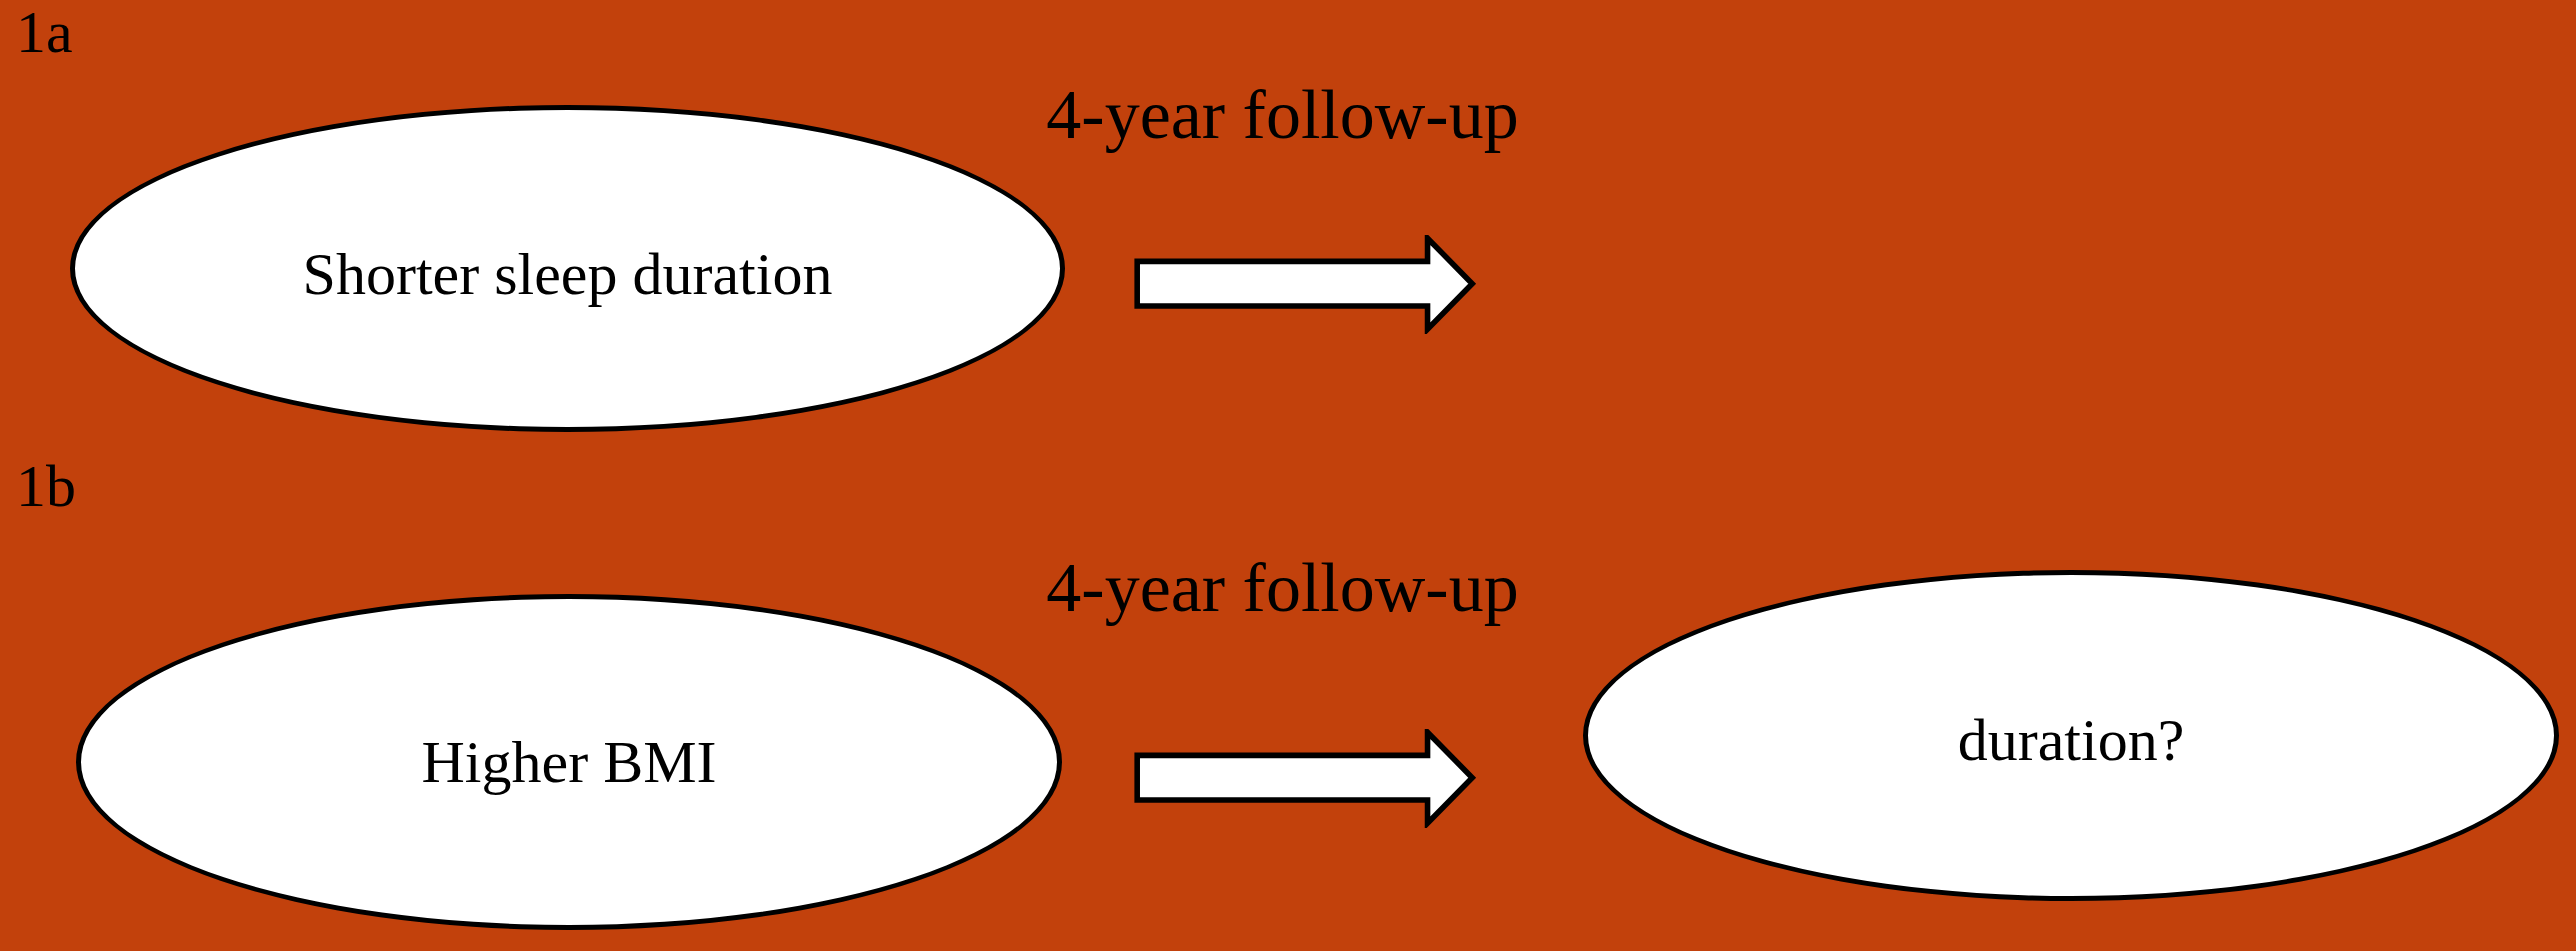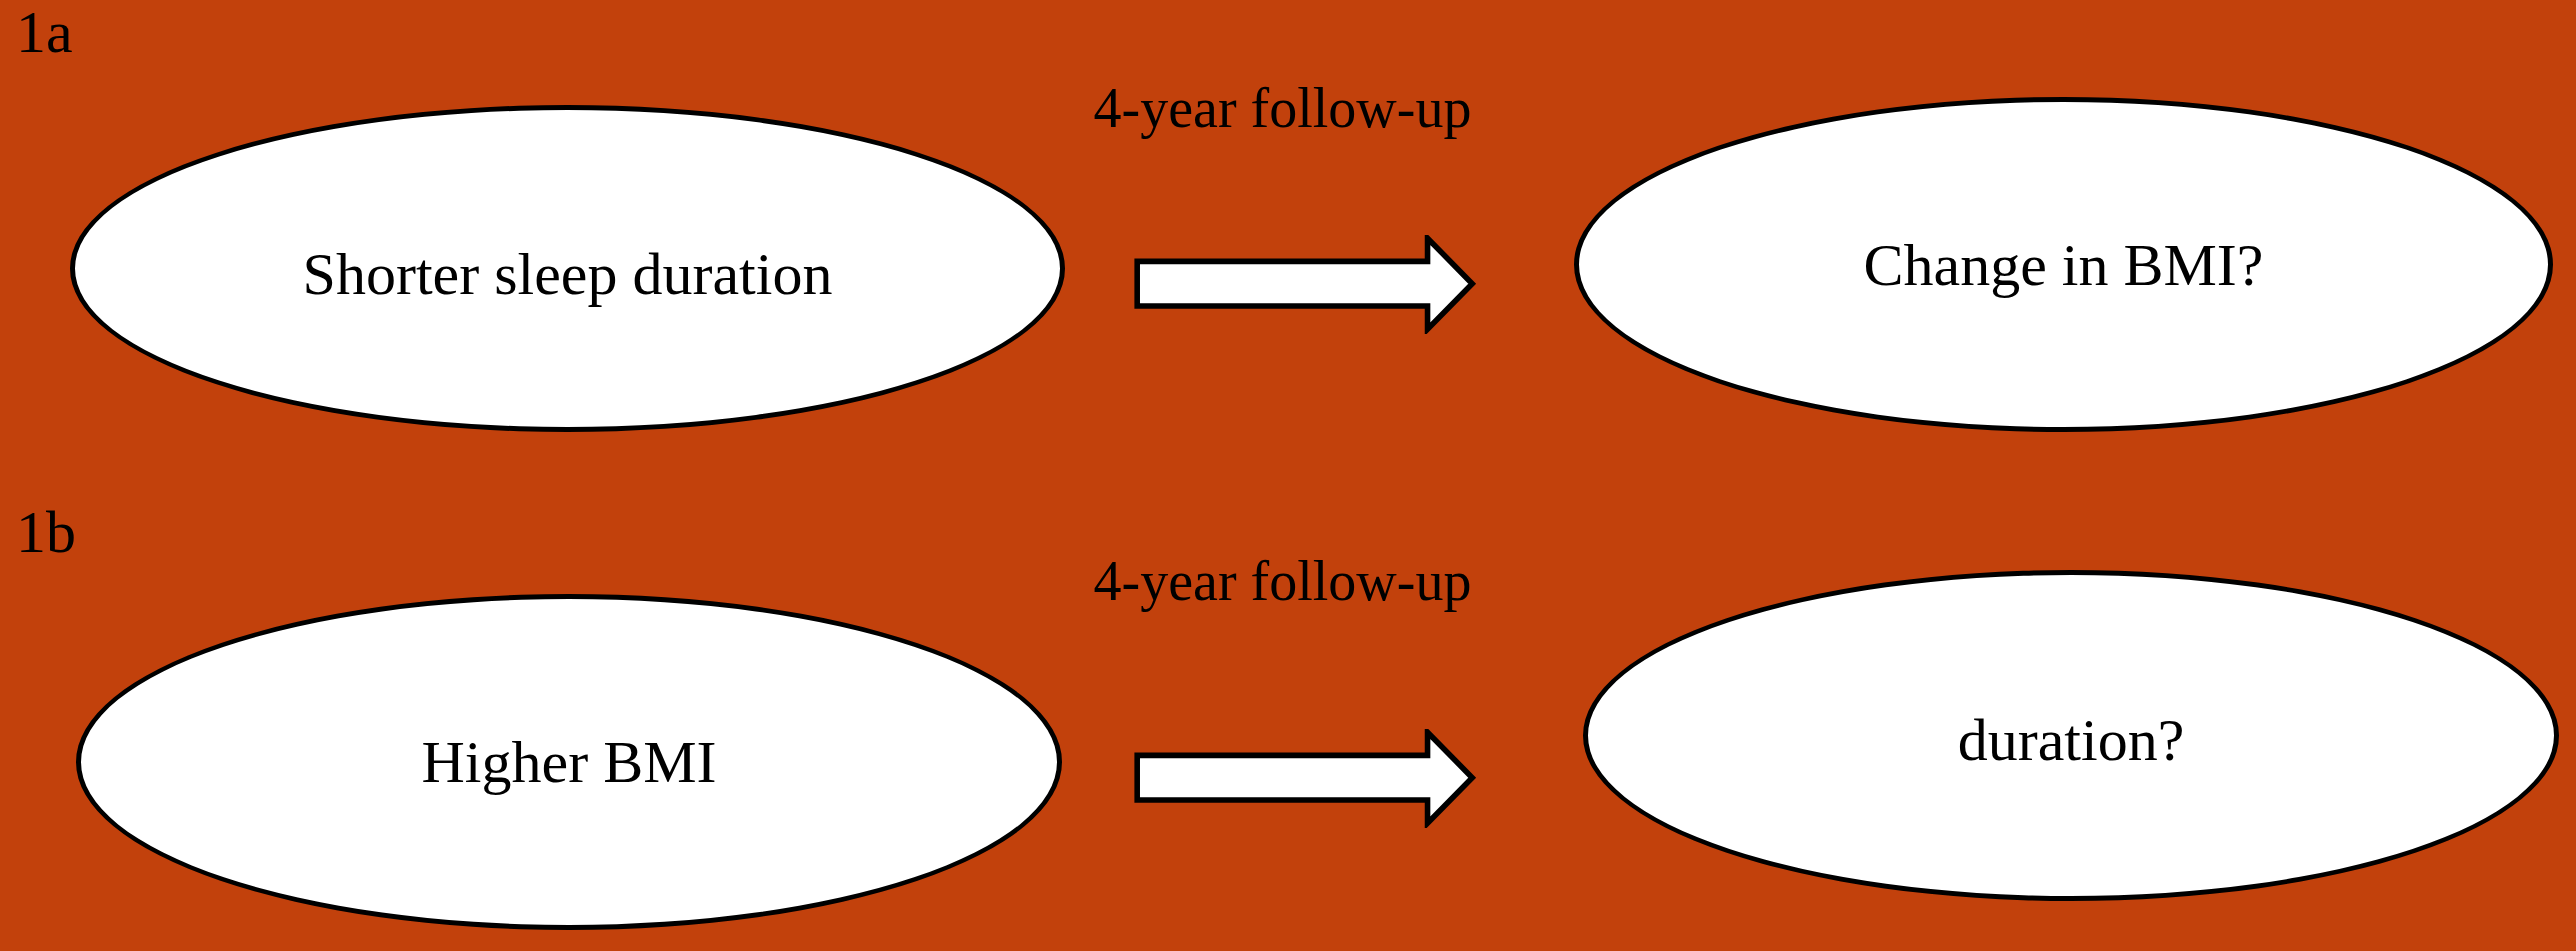--- a/index.html
+++ b/index.html
@@ -16,21 +16,21 @@
     color: #000000;
     overflow: hidden;
   }
   .panel-label {
     position: absolute;
     font-size: 60px;
     line-height: 1;
     white-space: nowrap;
   }
   #label-1a { left: 16px; top: 1.6px; }
-  #label-1b { left: 16px; top: 502px; }
+  #label-1b { left: 16px; top: 456px; }
 
   .ellipse {
     position: absolute;
     border: 5.6px solid #000000;
     border-radius: 50%;
     background: #ffffff;
     display: flex;
     align-items: center;
     justify-content: center;
     text-align: center;
@@ -46,21 +46,21 @@
   #e1b-left  { left: 76px;   top: 594px; width: 986px; height: 336px; }
   #e1b-right { left: 1583px; top: 570px; width: 976px; height: 331px; }
   #e1a-left .node-text { padding-top: 11.2px; }
   #e1b-right .node-text { padding-top: 9.6px; }
 
   .arrow-label {
     position: absolute;
     left: 963px;
     width: 639px;
     text-align: center;
-    font-size: 56px;
+    font-size: 70px;
     line-height: 1;
     white-space: nowrap;
   }
   #al-1a { top: 80px; }
   #al-1b { top: 553px; }
 
   .arrow-svg {
     position: absolute;
     left: 1134px;
     width: 343px;
@@ -79,23 +79,20 @@
   <div class="ellipse" id="e1a-left">
     <div class="node-text">Shorter sleep duration</div>
   </div>
 
   <div class="arrow-label" id="al-1a">4-year follow-up</div>
 
   <svg class="arrow-svg" id="arrow-1a" viewBox="0 0 430 124" aria-hidden="true">
     <polygon points="4,33 368,33 368,4 424,61 368,118 368,89 4,89" fill="#ffffff" stroke="#000000" stroke-width="7" stroke-linejoin="miter"></polygon>
   </svg>
 
-  <div class="ellipse" id="e1a-right">
-    <div class="node-text">Change in BMI?</div>
-  </div>
 
   <div class="panel-label" id="label-1b">1b</div>
 
   <div class="ellipse" id="e1b-left">
     <div class="node-text">Higher BMI</div>
   </div>
 
   <div class="arrow-label" id="al-1b">4-year follow-up</div>
 
   <svg class="arrow-svg" id="arrow-1b" viewBox="0 0 430 124" aria-hidden="true">

